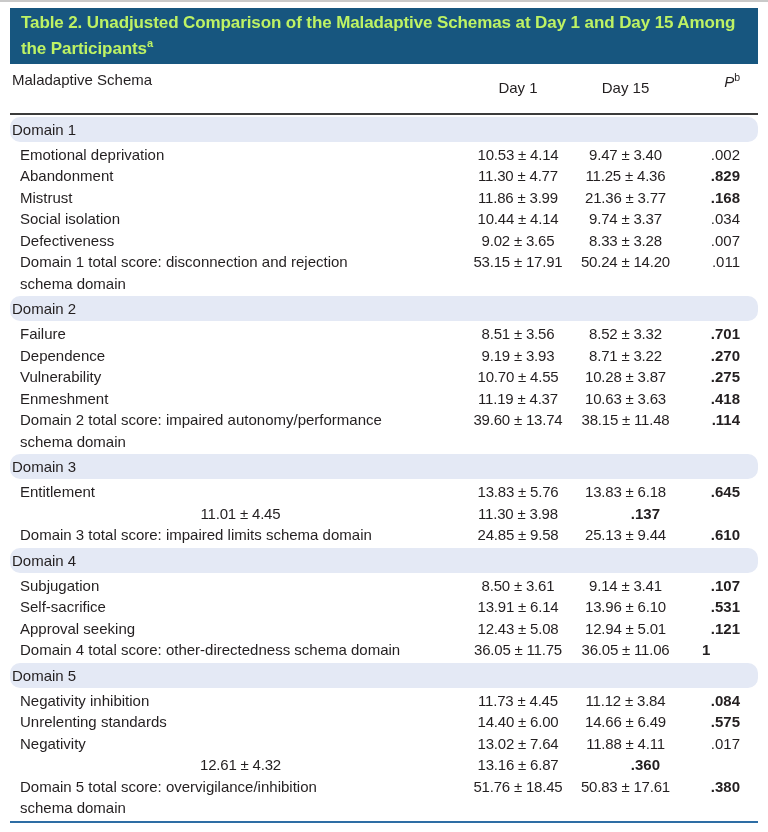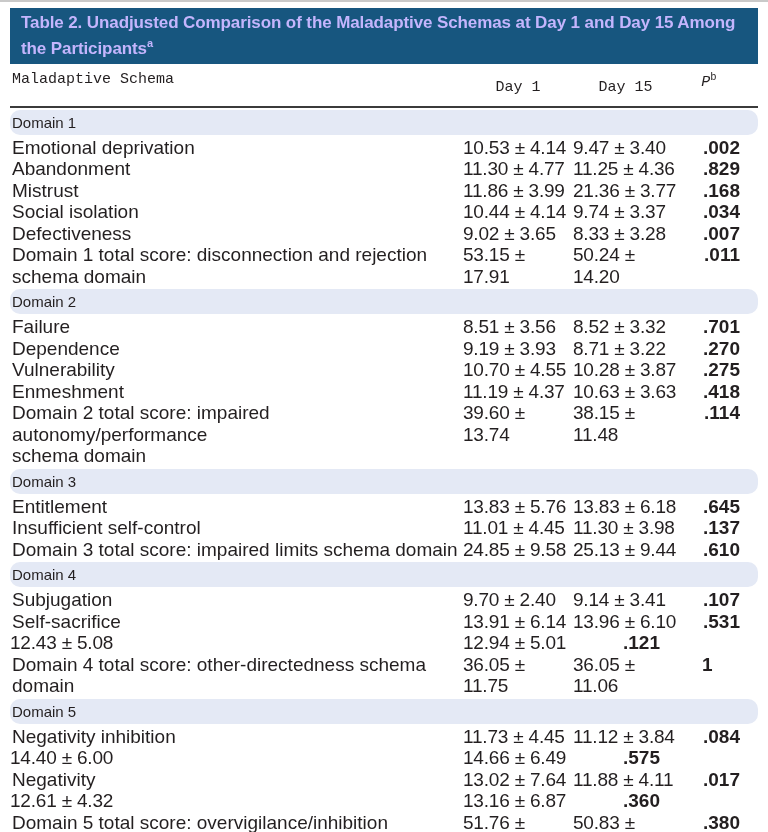--- a/index.html
+++ b/index.html
@@ -8,60 +8,59 @@
     background: #ffffff;
     font-family: "Liberation Sans", sans-serif;
     color: #231F20;
     overflow: hidden;
   }
   .top-edge { height: 2px; background: #c9c9c9; width: 100%; }
   .table-wrap { margin: 6px 10px 0 10px; }
 
   .title-bar {
     background: var(--header-bar, #17567F);
-    color: #c4b5fd;
+    color: #bef264;
     font-weight: bold;
     font-size: 17px;
     line-height: 21px;
     padding: 4px 11px 5px 11px;
     letter-spacing: -0.1px;
   }
   .title-bar sup { font-size: 11px; }
 
   .grid-row {
     display: grid;
     grid-template-columns: 1fr 110px 105px 80px;
     align-items: start;
   }
 
   .col-head {
-    padding: 7px 0 10px 0;
+    padding: 7px 0 17px 0;
     border-bottom: 2px solid var(--rule-dark, #3B3B3B);
     font-size: 15px;
-    font-family: Liberation Mono, monospace;
   }
   .col-head .label-cell { padding-left: 2px; }
   .col-head .num-head { text-align: center; margin-top: 8px; }
-  .col-head .p-head { text-align: center; padding-right: 18px; font-style: italic; }
+  .col-head .p-head { text-align: right; padding-right: 18px; font-style: italic; }
   .col-head .p-head sup { font-style: normal; font-size: 10.5px; }
 
   .section-header {
     background: var(--section-bg, #E4E9F5);
     font-size: 15px;
     line-height: 21px;
     padding: 2px 16px 2px 2px;
     margin: 2px 0 2px 0;
     border-radius: 10px;
   }
 
-  .row { font-size: 19px; line-height: 21.5px; }
+  .row { font-size: 15px; line-height: 21.5px; margin-left: 8px; }
   .cell.label-cell { padding-left: 2px; white-space: pre-line; }
-  .cell.num { text-align: left; letter-spacing: -0.2px; }
+  .cell.num { text-align: center; letter-spacing: -0.2px; }
   .cell.pval { text-align: right; padding-right: 18px; font-weight: bold; }
-  .cell.pval.bold { font-weight: bold; }
+  .cell.pval.bold { font-weight: normal; }
   .cell.pval.left { text-align: left; padding-left: 24px; }
 
   .footnotes {
     border-top: 2px solid var(--rule-blue, #2E6DA4);
     border-bottom: 2px solid var(--rule-blue, #2E6DA4);
     margin-top: 2px;
     padding: 4px 0 6px 0;
     font-size: 14.5px;
     line-height: 20px;
   }
@@ -157,63 +156,64 @@
         <div class="cell pval">.114</div>
       </div>
       <div class="section-header">Domain 3</div>
       <div class="grid-row row">
         <div class="cell label-cell">Entitlement</div>
         <div class="cell num">13.83 ± 5.76</div>
         <div class="cell num">13.83 ± 6.18</div>
         <div class="cell pval">.645</div>
       </div>
       <div class="grid-row row">
-        <div class="cell label-cell">Insufficient self-control</div>
         <div class="cell num">11.01 ± 4.45</div>
         <div class="cell num">11.30 ± 3.98</div>
         <div class="cell pval">.137</div>
       </div>
       <div class="grid-row row">
         <div class="cell label-cell">Domain 3 total score: impaired limits schema domain</div>
         <div class="cell num">24.85 ± 9.58</div>
         <div class="cell num">25.13 ± 9.44</div>
         <div class="cell pval">.610</div>
       </div>
       <div class="section-header">Domain 4</div>
       <div class="grid-row row">
         <div class="cell label-cell">Subjugation</div>
-        <div class="cell num">9.70 ± 2.40</div>
+        <div class="cell num">8.50 ± 3.61</div>
         <div class="cell num">9.14 ± 3.41</div>
         <div class="cell pval">.107</div>
       </div>
       <div class="grid-row row">
         <div class="cell label-cell">Self-sacrifice</div>
         <div class="cell num">13.91 ± 6.14</div>
         <div class="cell num">13.96 ± 6.10</div>
         <div class="cell pval">.531</div>
       </div>
       <div class="grid-row row">
+        <div class="cell label-cell">Approval seeking</div>
         <div class="cell num">12.43 ± 5.08</div>
         <div class="cell num">12.94 ± 5.01</div>
         <div class="cell pval">.121</div>
       </div>
       <div class="grid-row row">
         <div class="cell label-cell">Domain 4 total score: other-directedness schema domain</div>
         <div class="cell num">36.05 ± 11.75</div>
         <div class="cell num">36.05 ± 11.06</div>
         <div class="cell pval left">1</div>
       </div>
       <div class="section-header">Domain 5</div>
       <div class="grid-row row">
         <div class="cell label-cell">Negativity inhibition</div>
         <div class="cell num">11.73 ± 4.45</div>
         <div class="cell num">11.12 ± 3.84</div>
         <div class="cell pval">.084</div>
       </div>
       <div class="grid-row row">
+        <div class="cell label-cell">Unrelenting standards</div>
         <div class="cell num">14.40 ± 6.00</div>
         <div class="cell num">14.66 ± 6.49</div>
         <div class="cell pval">.575</div>
       </div>
       <div class="grid-row row">
         <div class="cell label-cell">Negativity</div>
         <div class="cell num">13.02 ± 7.64</div>
         <div class="cell num">11.88 ± 4.11</div>
         <div class="cell pval bold">.017</div>
       </div>

